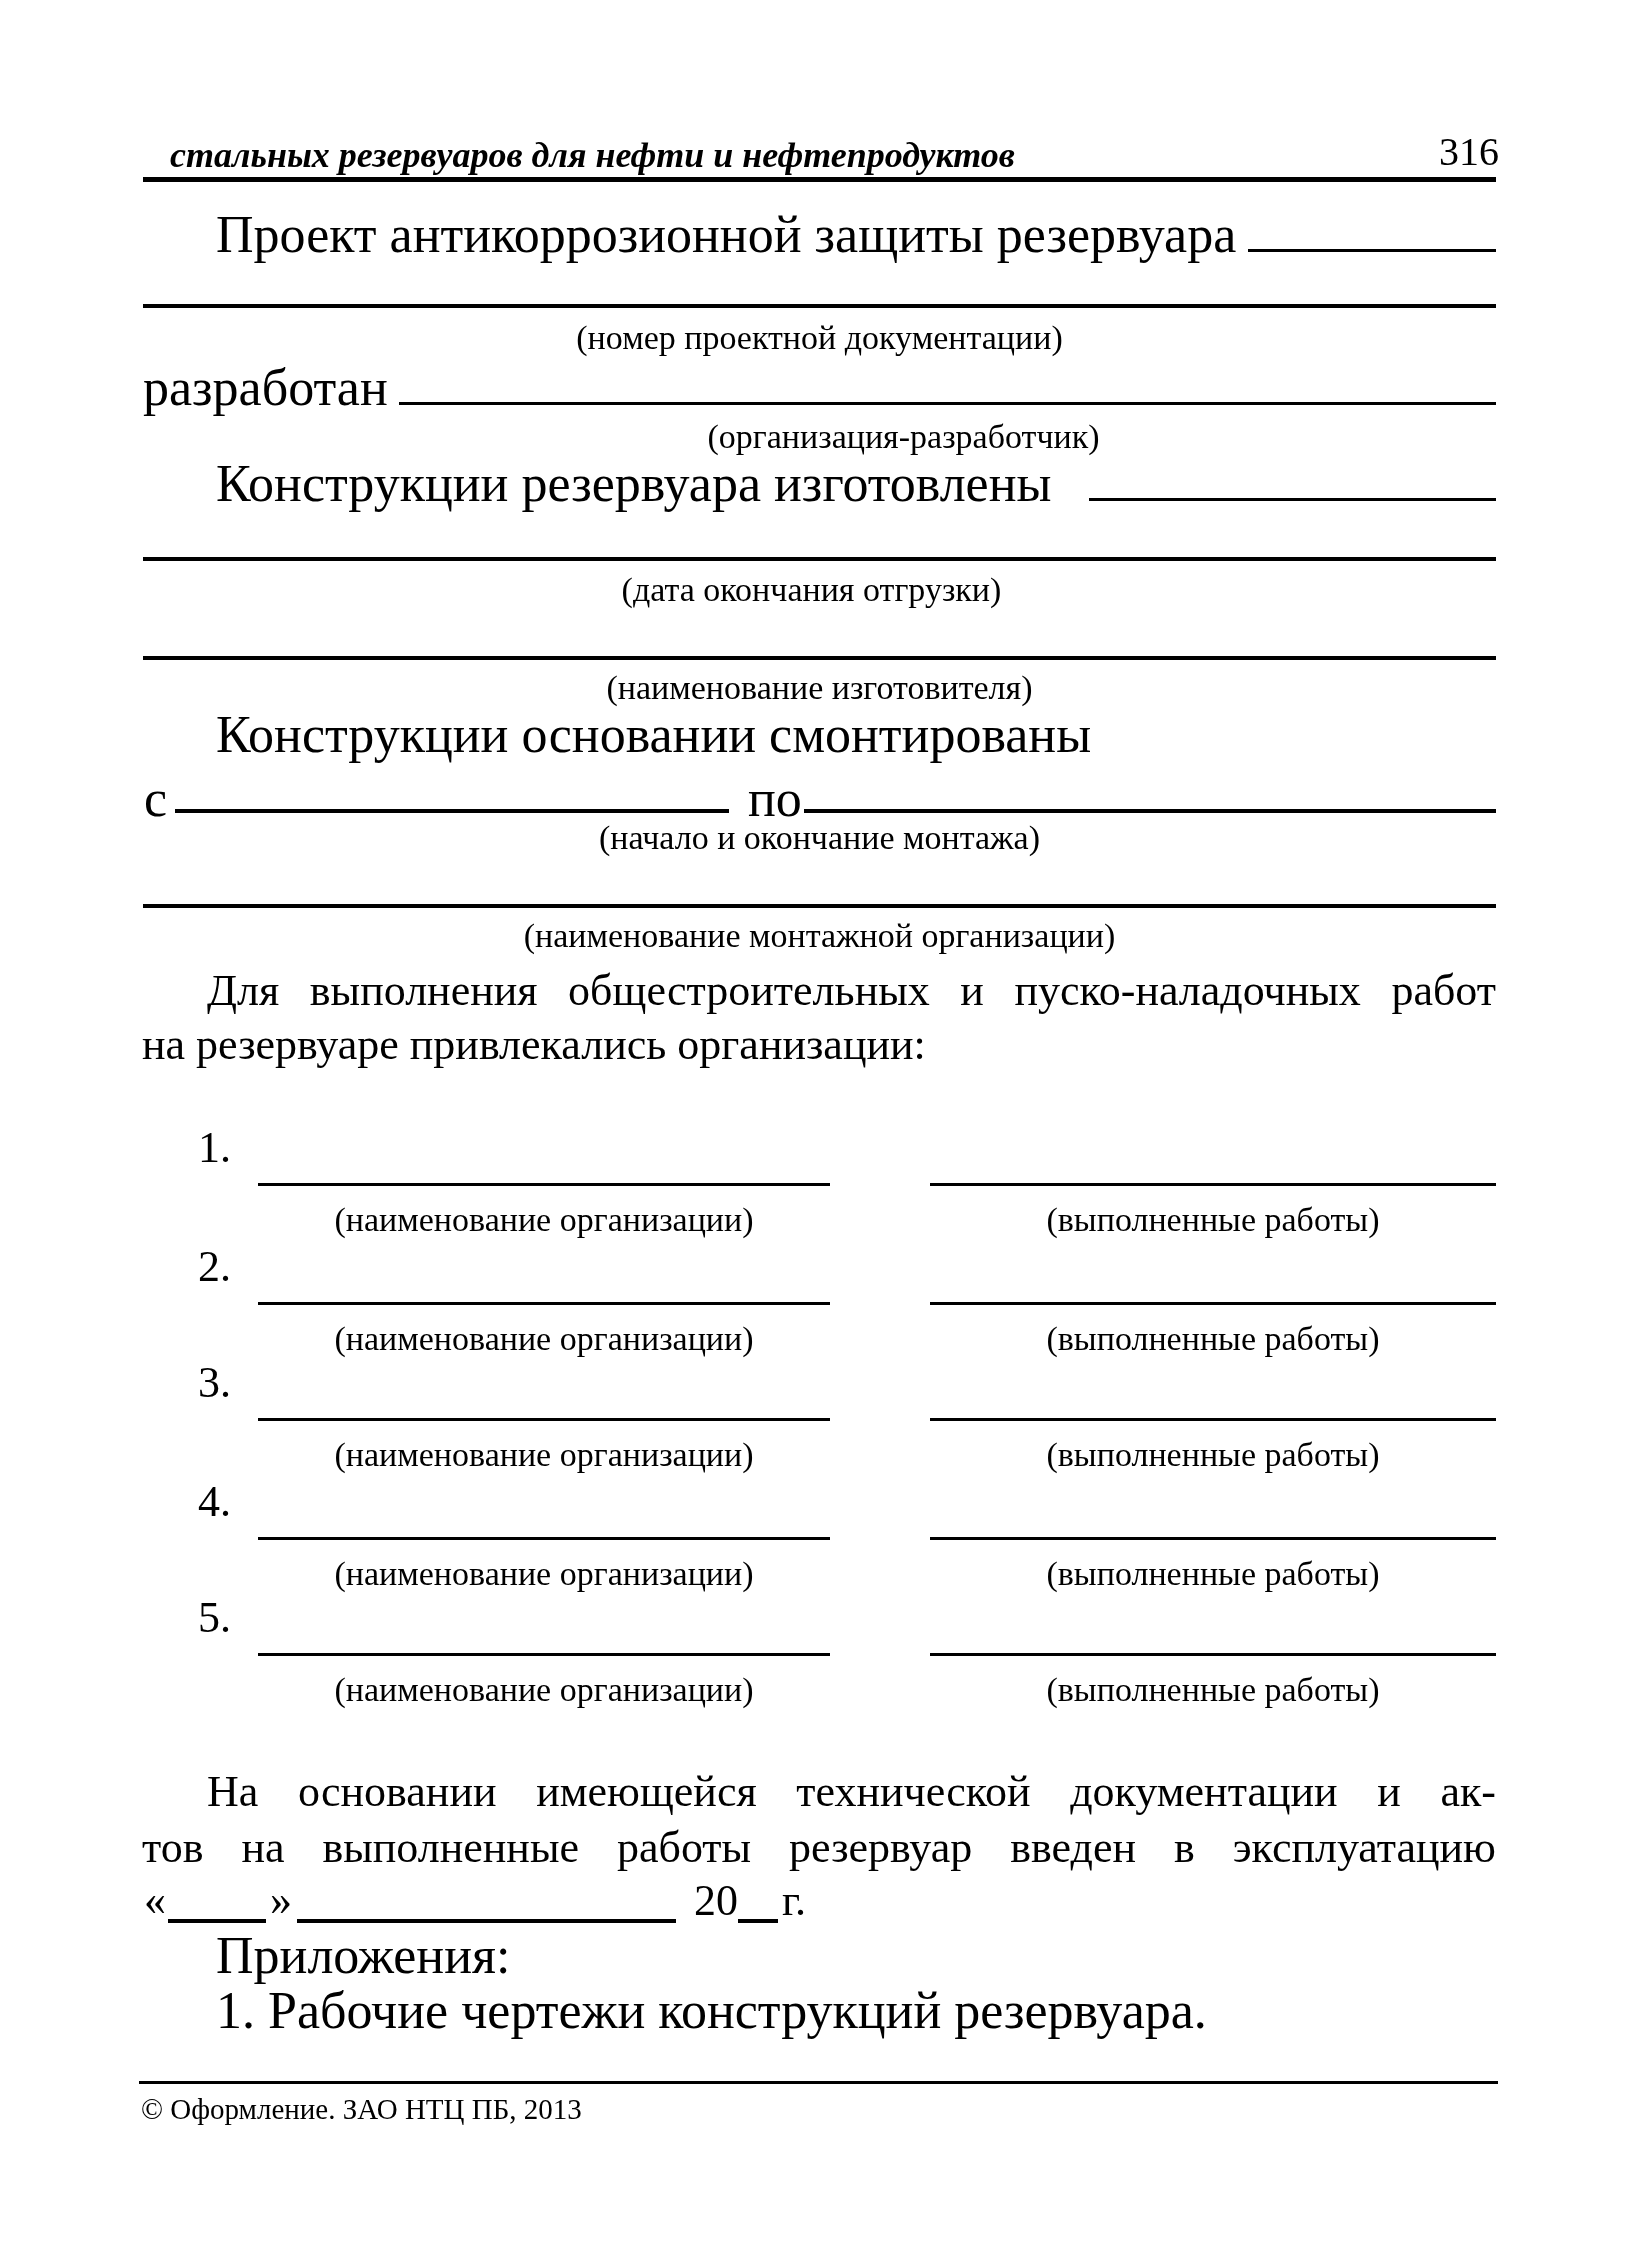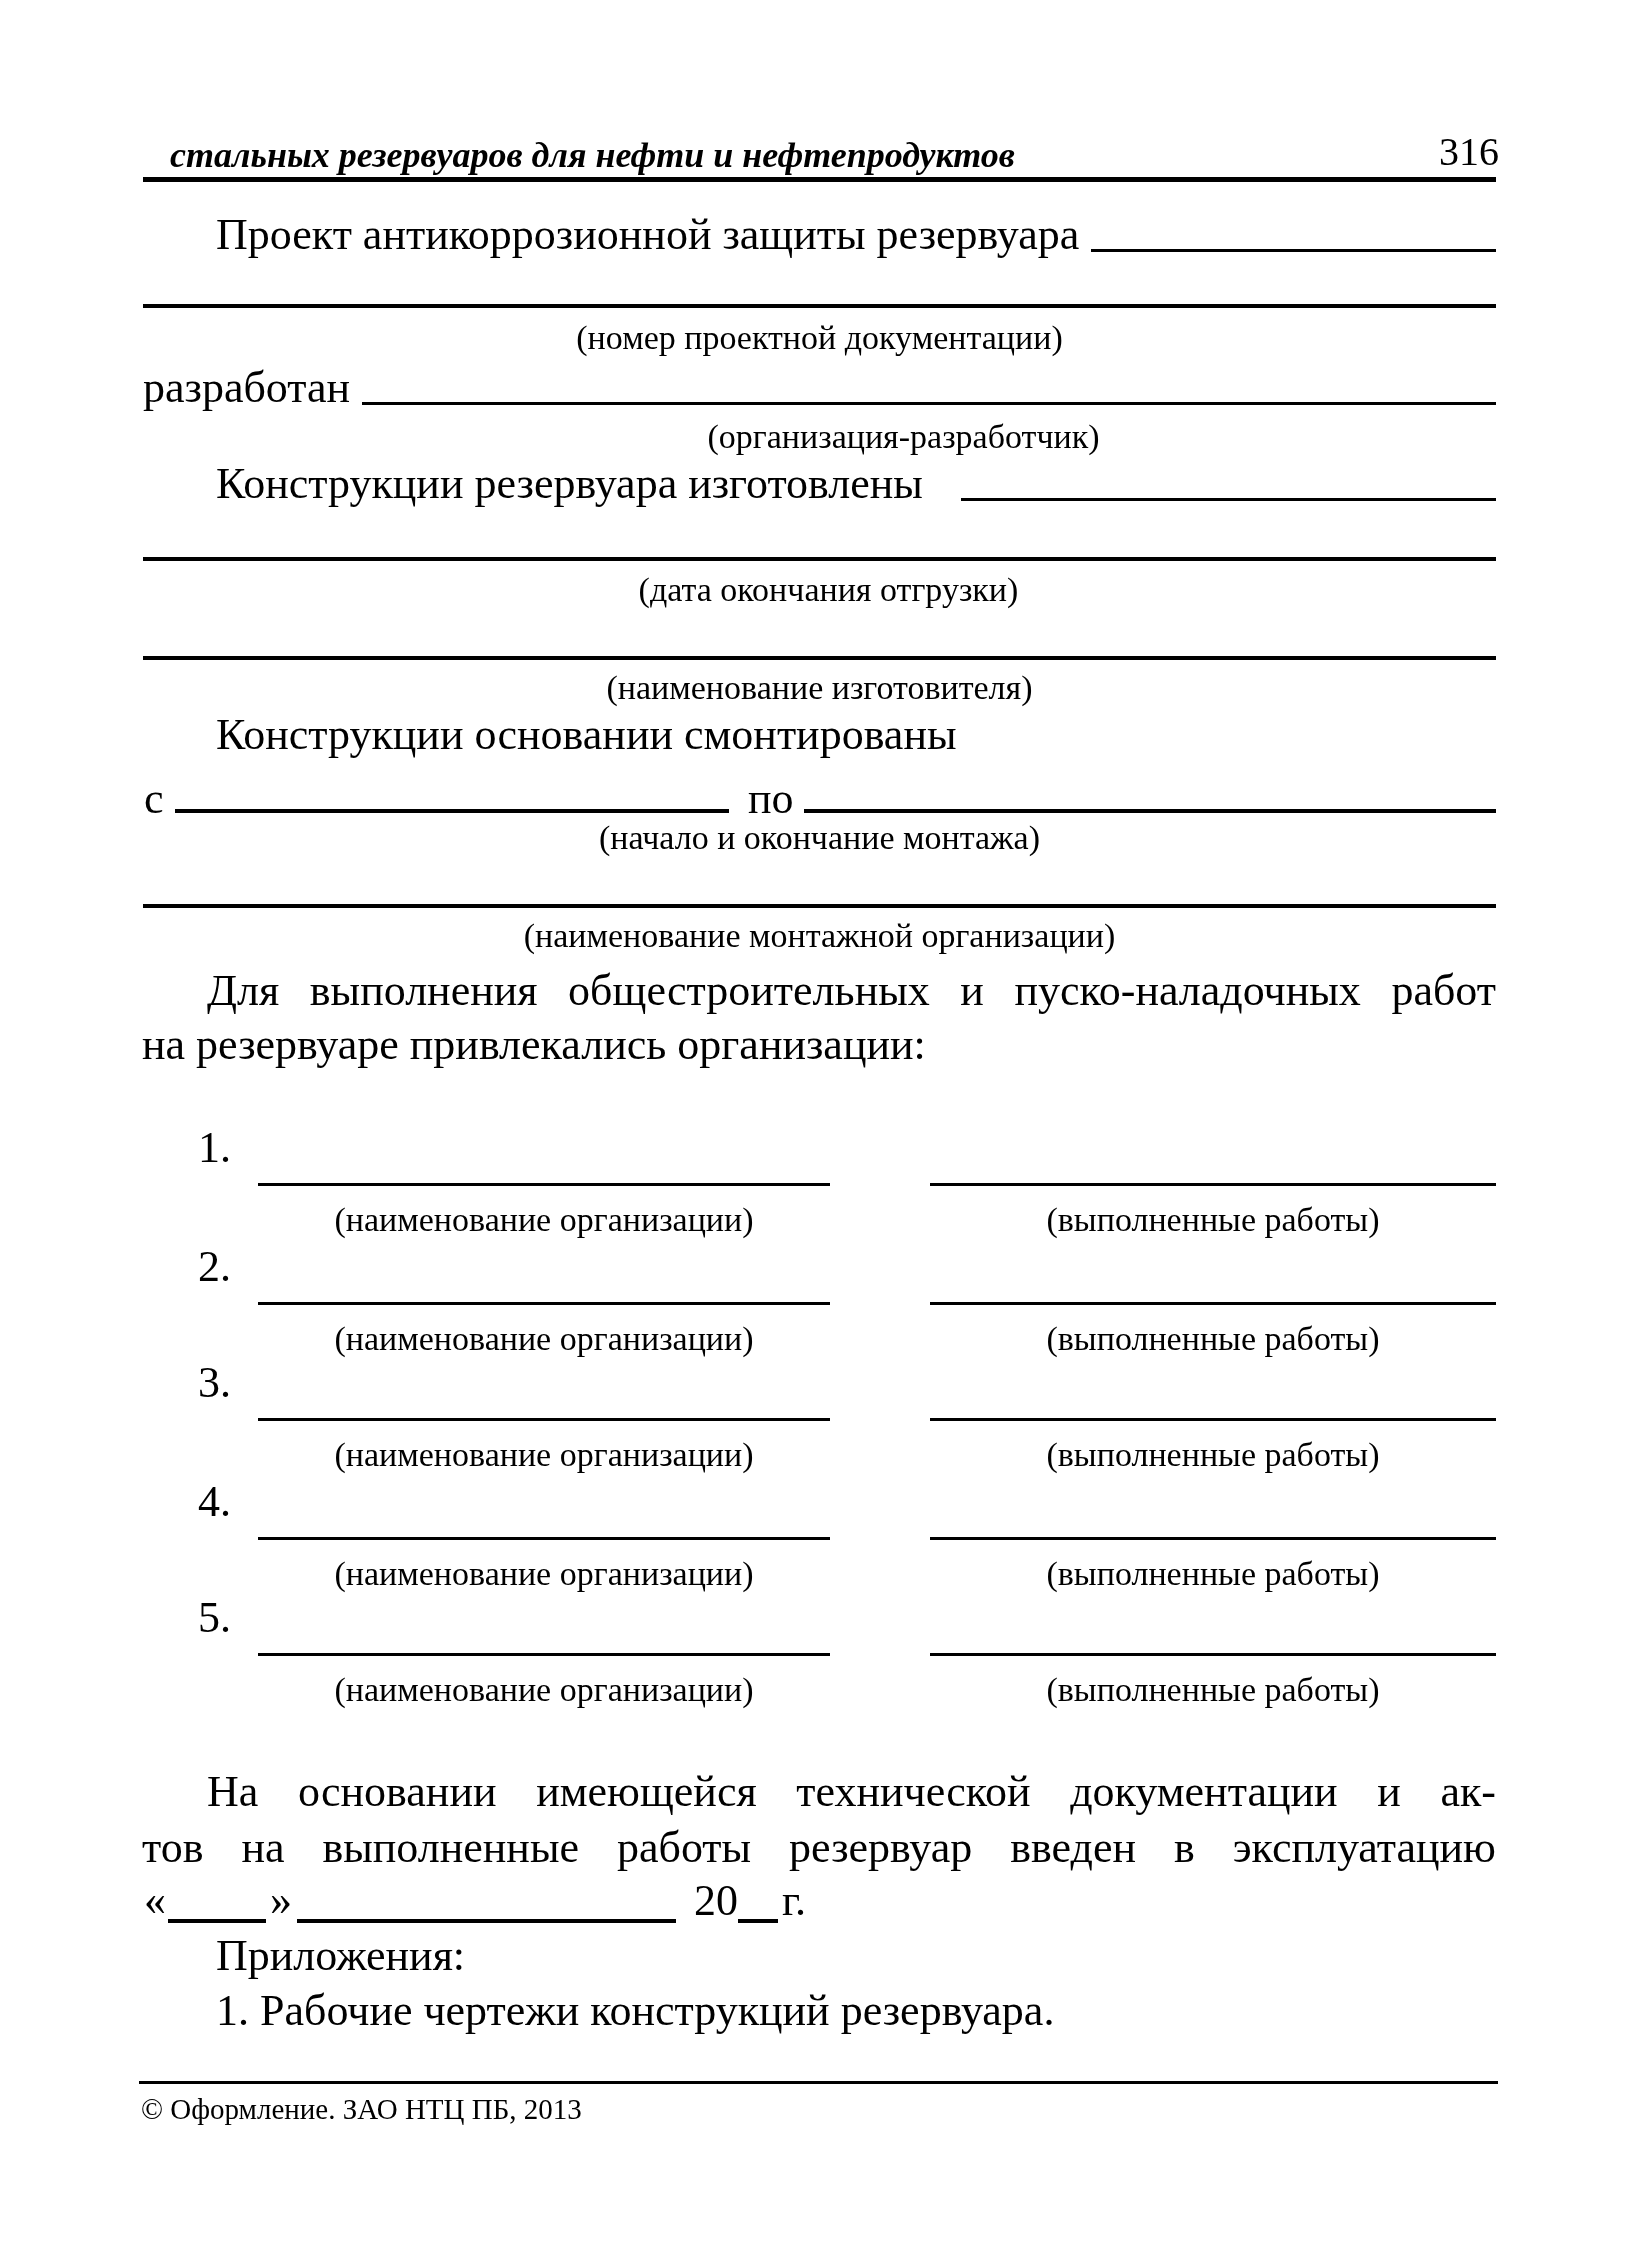--- a/index.html
+++ b/index.html
@@ -30,21 +30,21 @@
   .page-number {
     top: 128px; left: 1439px;
     font-size: 40px;
   }
   .header-rule {
     top: 177px; left: 143px; width: 1353px;
     border-top: 5.7px solid #000;
   }
 
   
-  .body-text { font-size: 44px; line-height: 50px; white-space: nowrap; }
+  .body-text { font-size: 52px; line-height: 50px; white-space: nowrap; }
   .caption {
     font-size: 34px;
     line-height: 36px;
     text-align: center;
     white-space: nowrap;
   }
   .fillrow {
     display: flex;
     align-items: flex-end;
   }
@@ -59,21 +59,21 @@
 
   
   .row-project      { top: 210px; left: 216px; width: 1280px; }
   .line-docnum      { top: 304px; left: 143px; width: 1353px; }
   .cap-docnum       { top: 320px; left: 143px; width: 1353px; }
   .row-developed    { top: 363px; left: 143px; width: 1353px; }
   .cap-developer    { top: 419px; left: 373px; width: 1061px; }
   .row-manufactured { top: 459px; left: 216px; width: 1280px; }
   .row-manufactured .fill { margin-left: 38px; }
   .line-shipdate    { top: 557px; left: 143px; width: 1353px; }
-  .cap-shipdate     { top: 572px; left: 152px; width: 1353px; }
+  .cap-shipdate     { top: 572px; left: 135px; width: 1353px; }
   .line-maker       { top: 656px; left: 143px; width: 1353px; }
   .cap-maker        { top: 670px; left: 143px; width: 1353px; }
   .mounted-heading  { top: 710px; left: 216px; }
 
   .from-label   { top: 774px; left: 144px; }
   .from-blank   { top: 776px; left: 175px; width: 554px; height: 32.5px; }
   .to-label     { top: 774px; left: 748px; }
   .to-blank     { top: 776px; left: 804px; width: 692px; height: 32.5px; }
   .cap-mountper { top: 820px; left: 143px; width: 1353px; }
 

